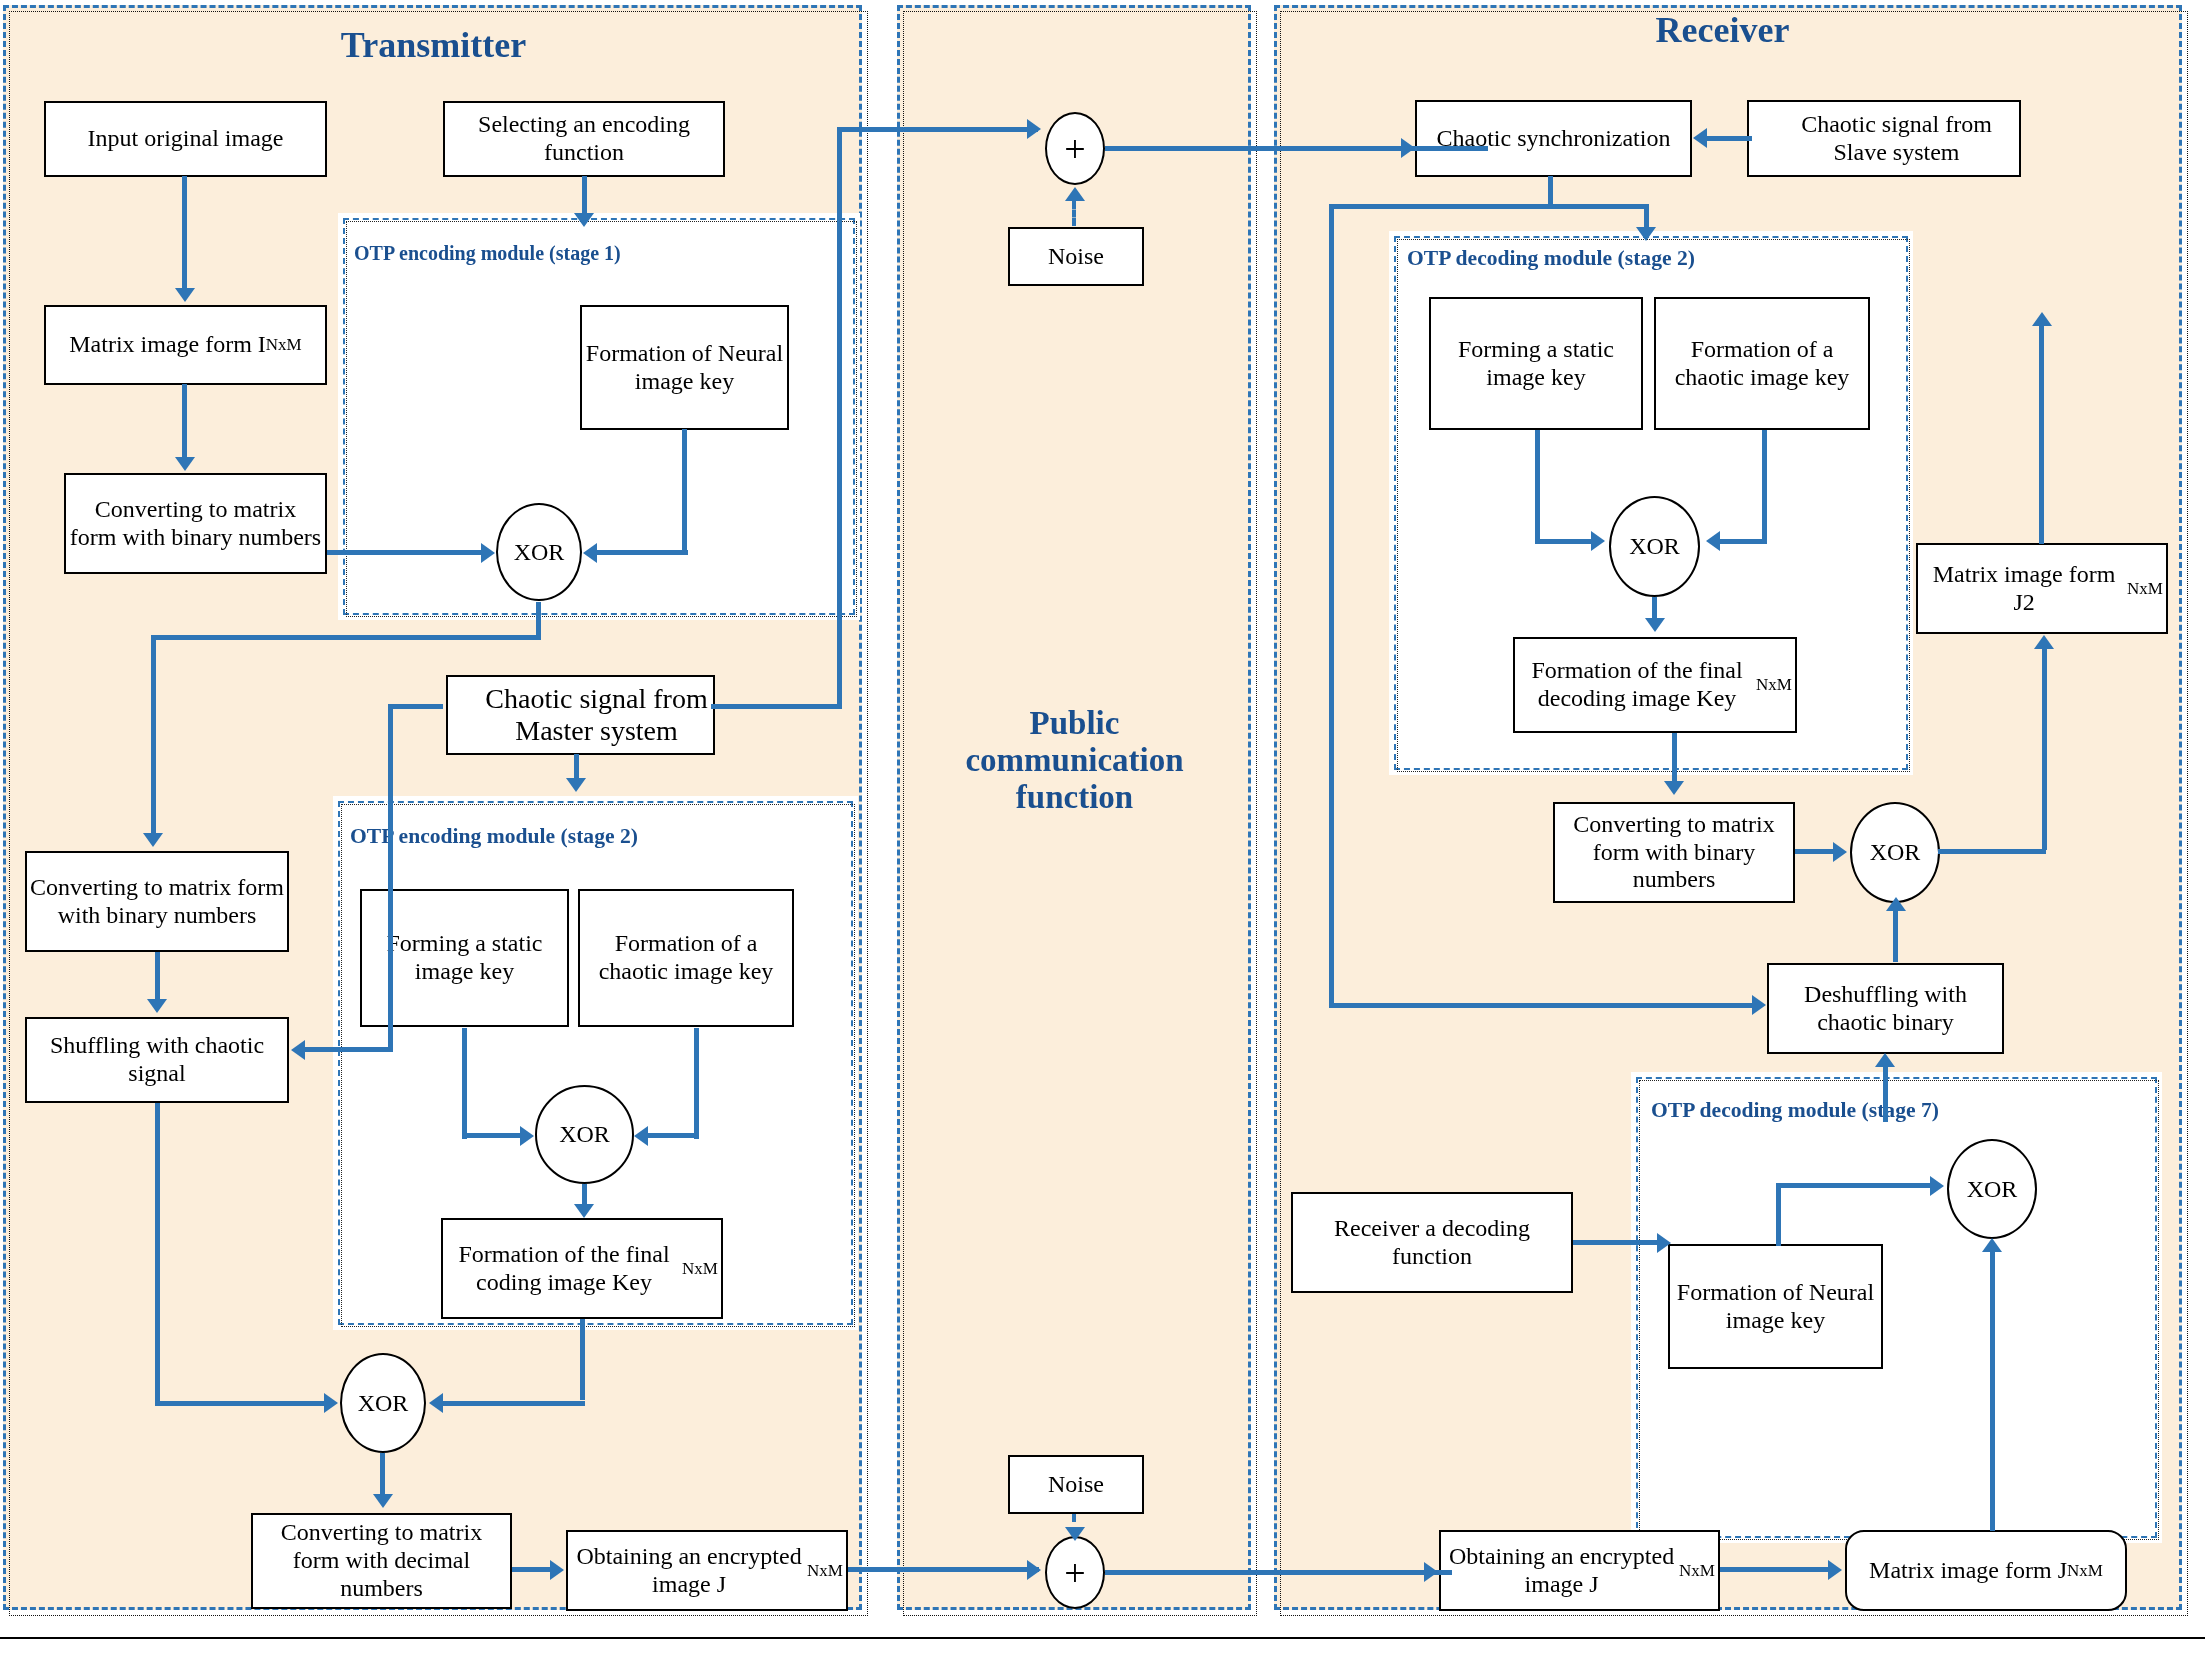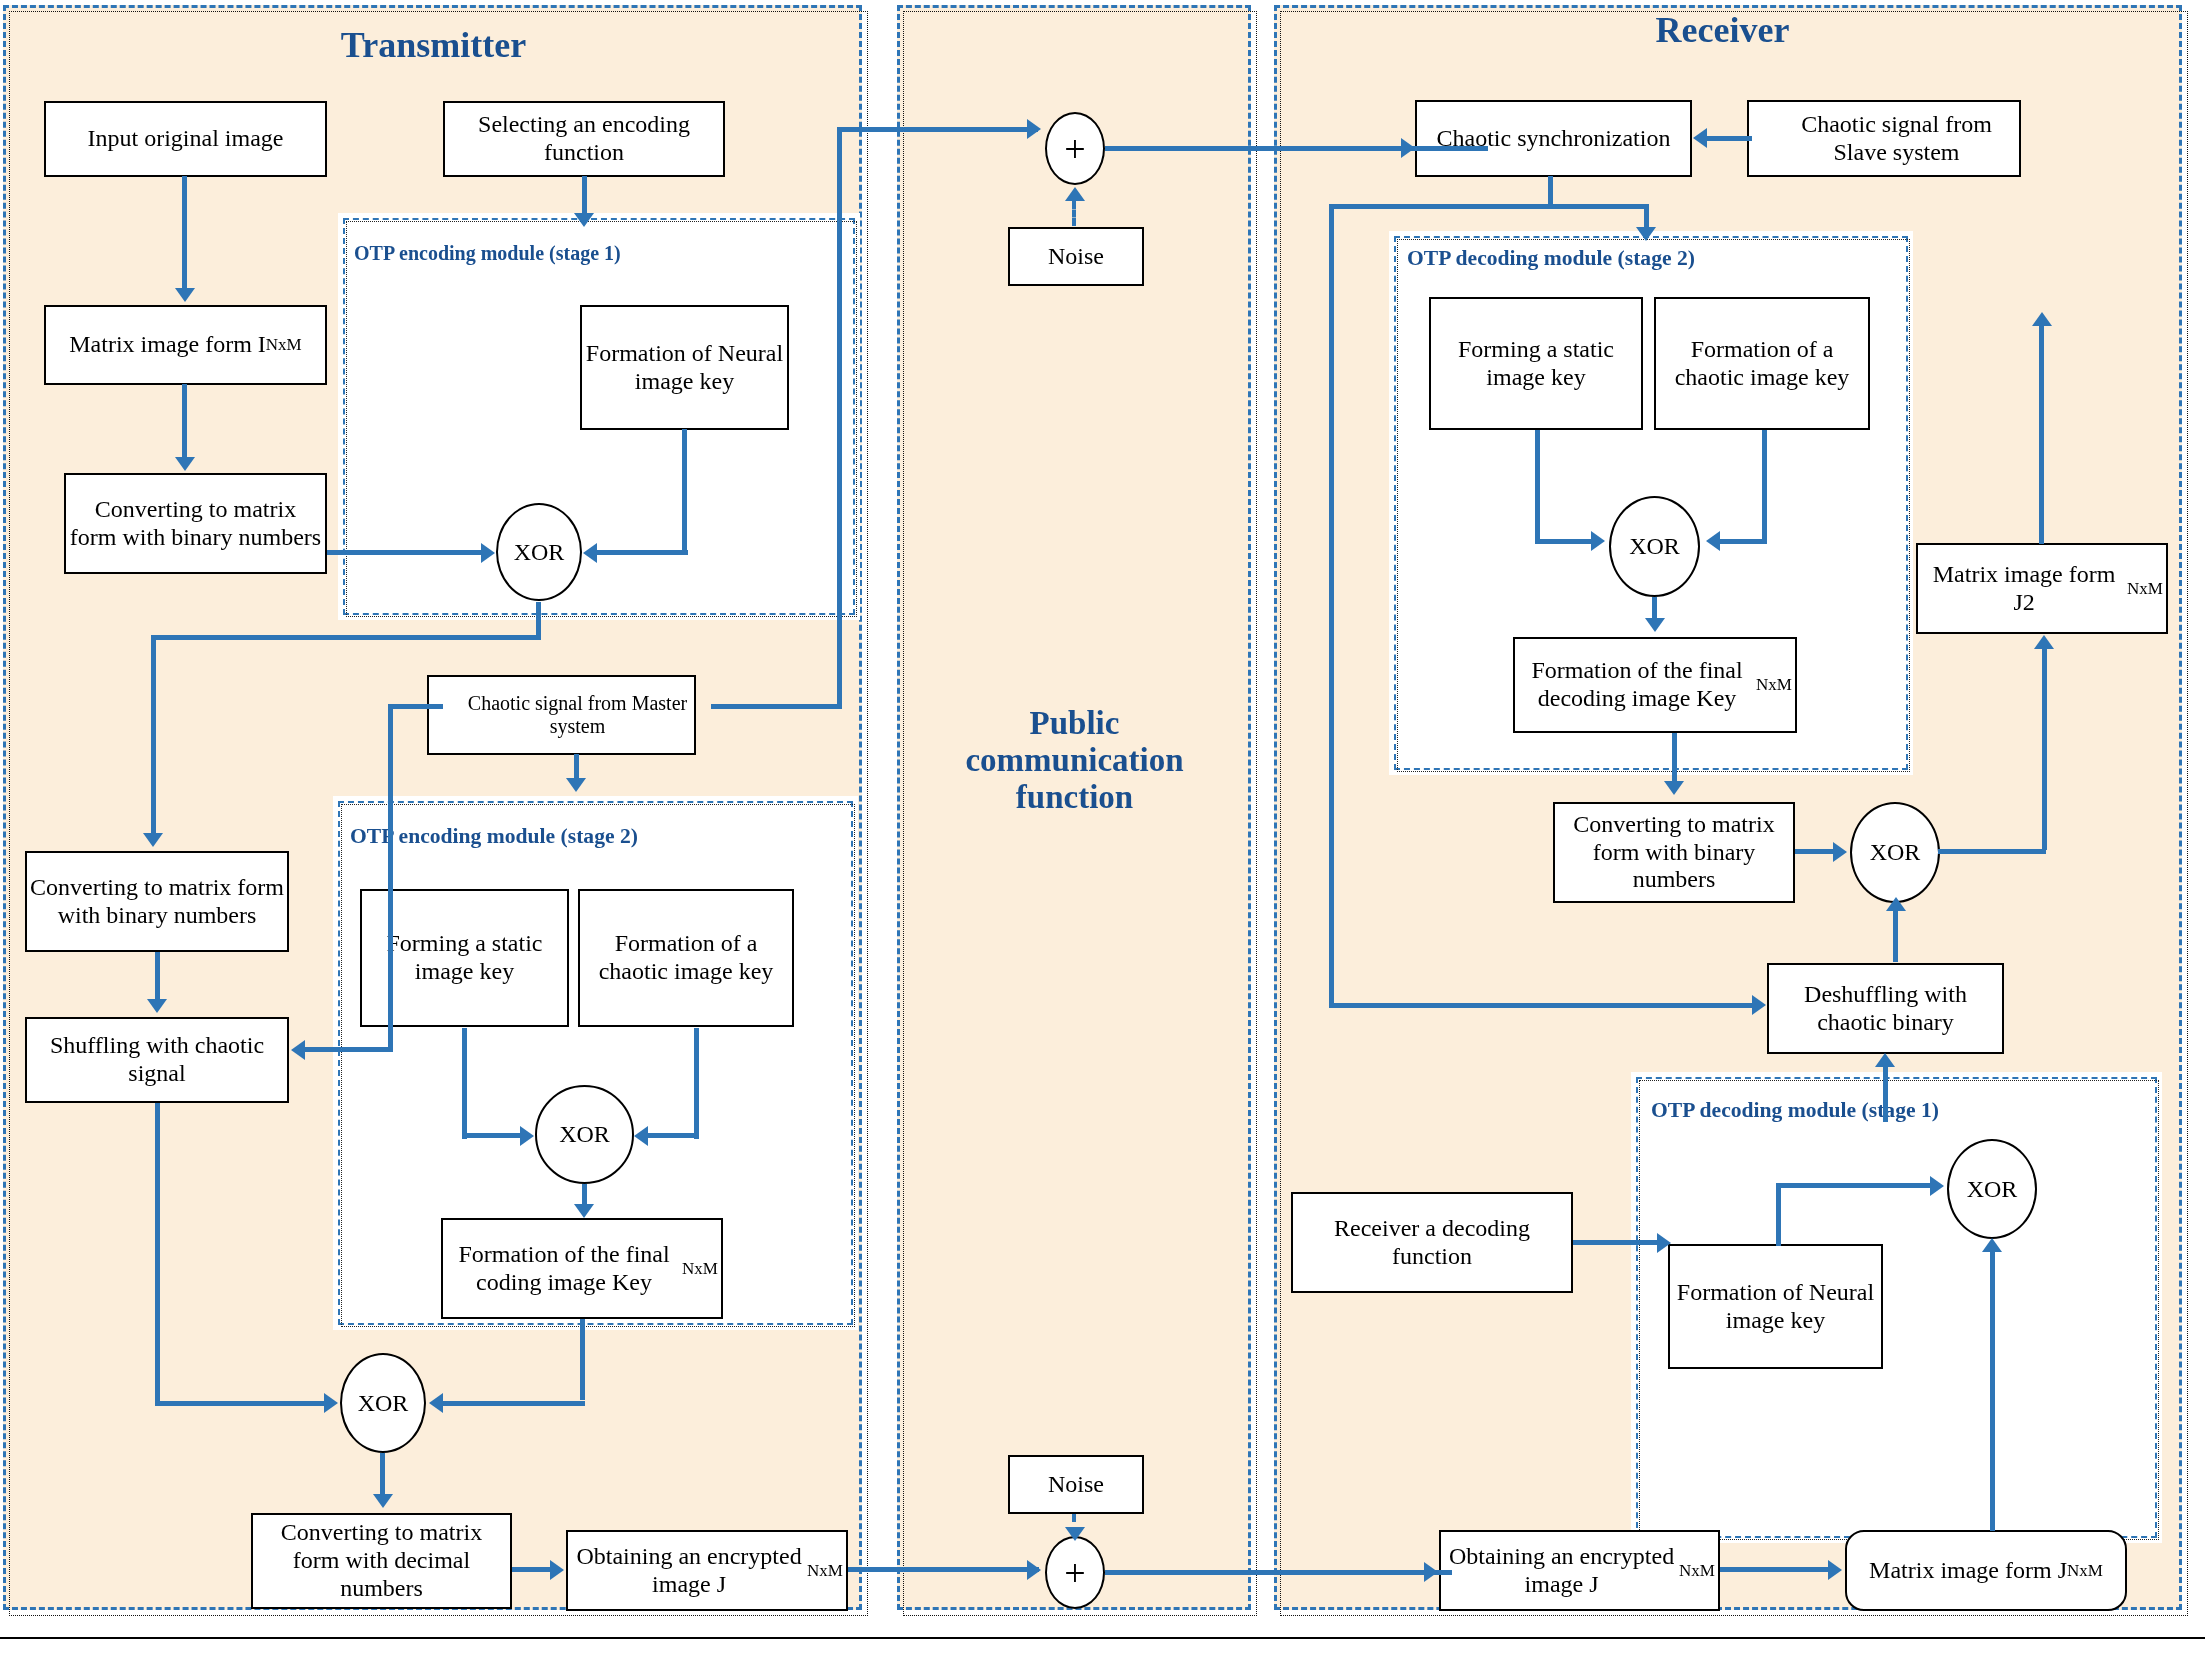--- a/index.html
+++ b/index.html
@@ -135,38 +135,38 @@
   <div class="module" style="left:1389px;top:231px;width:524px;height:544px;">
     <div class="module-inner"></div>
     <div class="module-dot"></div>
   </div>
   <div class="module-title" style="left:1407px;top:246px;width:463px;font-size:21.6px;">OTP decoding module (stage 2)</div>
 
   <div class="module" style="left:1631px;top:1072px;width:531px;height:471px;">
     <div class="module-inner"></div>
     <div class="module-dot"></div>
   </div>
-  <div class="module-title" style="left:1651px;top:1098px;width:473px;font-size:21.6px;">OTP decoding module (stage 1)</div>
+  <div class="module-title" style="left:1651px;top:1098px;width:473px;font-size:21.6px;">OTP decoding module (stage 7)</div>
 
   <div class="box" style="left:44px;top:101px;width:283px;height:76px;font-size:24px;">Input original image</div>
 
   <div class="box" style="left:443px;top:101px;width:282px;height:76px;font-size:24px;">Selecting an encoding function</div>
 
   <div class="box" style="left:44px;top:305px;width:283px;height:80px;font-size:24px;">
     <span>Matrix image form I</span>
       <sub class="sub" style="font-size:17px;">NxM</sub>
   </div>
 
   <div class="box" style="left:64px;top:473px;width:263px;height:101px;font-size:24px;">Converting to matrix form with binary numbers</div>
 
   <div class="box" style="left:580px;top:305px;width:209px;height:125px;font-size:24px;">Formation of Neural image key</div>
 
   <div class="op" style="left:496px;top:503px;width:86px;height:98px;font-size:24px;">XOR</div>
 
-  <div class="box" style="left:427px;top:675px;width:269px;height:80px;font-size:20px;padding-left:35px;">Chaotic signal from Master system</div>
+  <div class="box" style="left:446px;top:675px;width:269px;height:80px;font-size:28px;padding-left:35px;">Chaotic signal from Master system</div>
 
   <div class="box" style="left:25px;top:851px;width:264px;height:101px;font-size:24px;">Converting to matrix form with binary numbers</div>
 
   <div class="box" style="left:25px;top:1017px;width:264px;height:86px;font-size:24px;">Shuffling with chaotic signal</div>
 
   <div class="box" style="left:360px;top:889px;width:209px;height:138px;font-size:24px;">Forming a static image key</div>
 
   <div class="box" style="left:578px;top:889px;width:216px;height:138px;font-size:24px;">Formation of a chaotic image key</div>
 
   <div class="op" style="left:535px;top:1085px;width:99px;height:99px;font-size:24px;">XOR</div>

